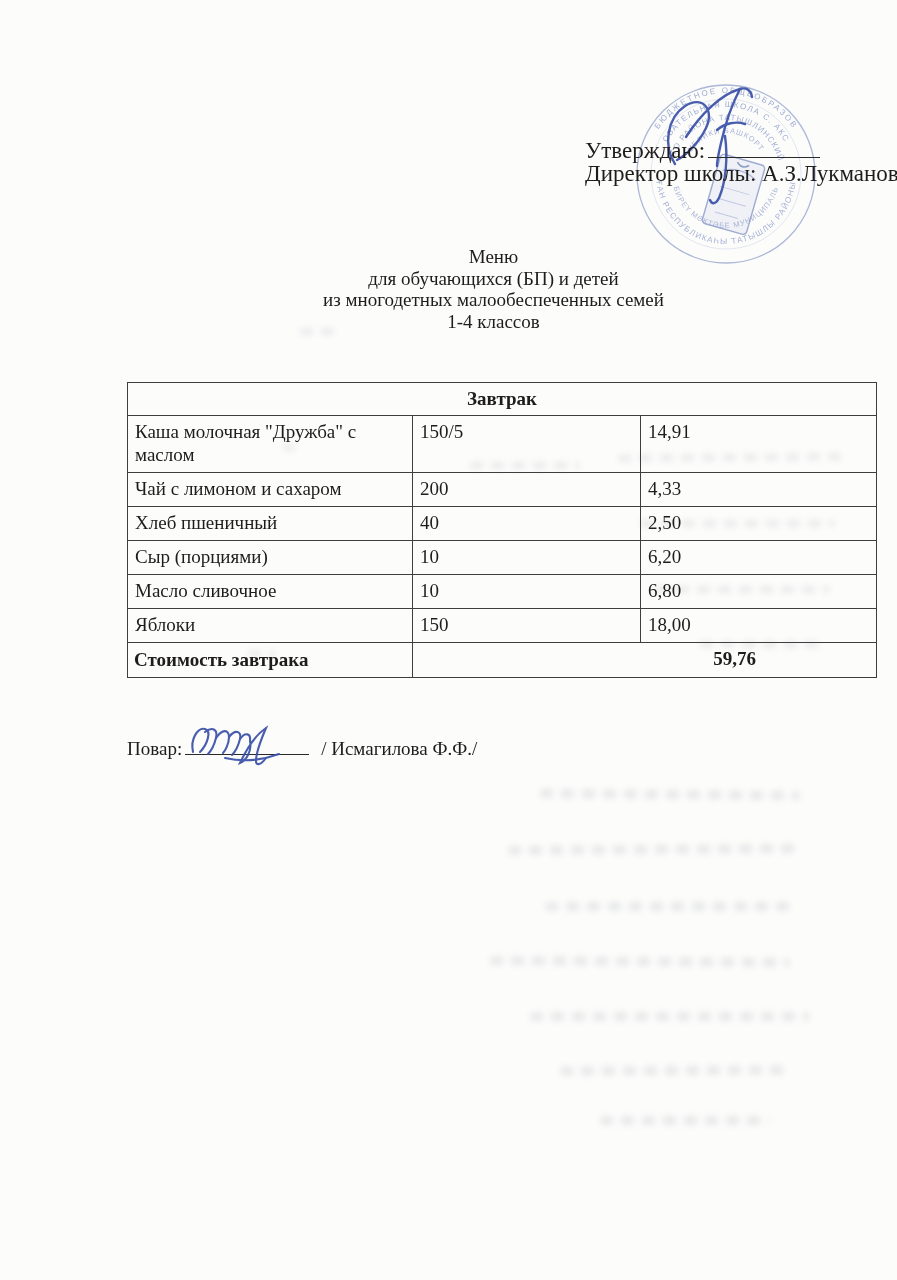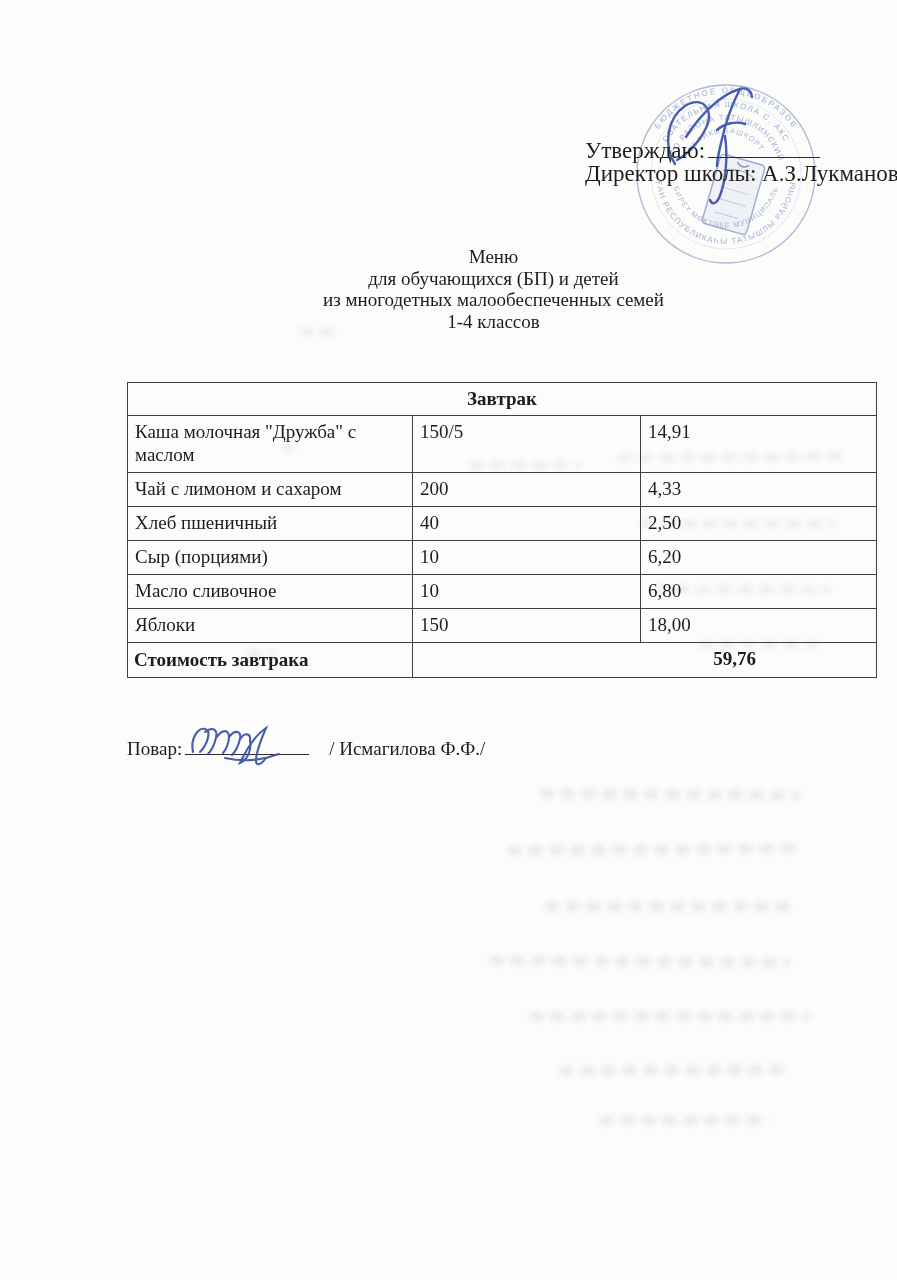--- a/index.html
+++ b/index.html
@@ -204,16 +204,16 @@
     <span>Повар:</span><span class="sig-line"><svg width="132" height="60" viewBox="0 0 132 60">
         <g fill="none" stroke="#3a50a8" stroke-width="2.1" stroke-linecap="round" opacity=".92">
           <path d="M8,46 C5,33 13,21 20,23 C27,25 22,39 15,46"></path>
           <path d="M20,26 C28,20 33,24 31,32 C29,40 25,46 23,48"></path>
           <path d="M31,32 C37,23 44,23 44,31 C44,38 40,45 38,47"></path>
           <path d="M44,31 C50,23 57,25 55,33 C53,41 49,47 47,49"></path>
           <path d="M55,33 C60,26 66,27 65,35"></path>
           <path d="M65,35 C67,44 62,54 55,57 C62,42 72,28 81,22 C75,36 71,48 71,55 C71,60 76,59 81,52"></path>
           <path d="M40,52 C58,56 78,54 94,48"></path>
         </g>
-      </svg></span><span style="margin-left:20px;">/ Исмагилова Ф.Ф./</span>
+      </svg></span><span style="margin-left:12px;">/ Исмагилова Ф.Ф./</span>
   </div>
 
 </div>
 
 </body></html>

